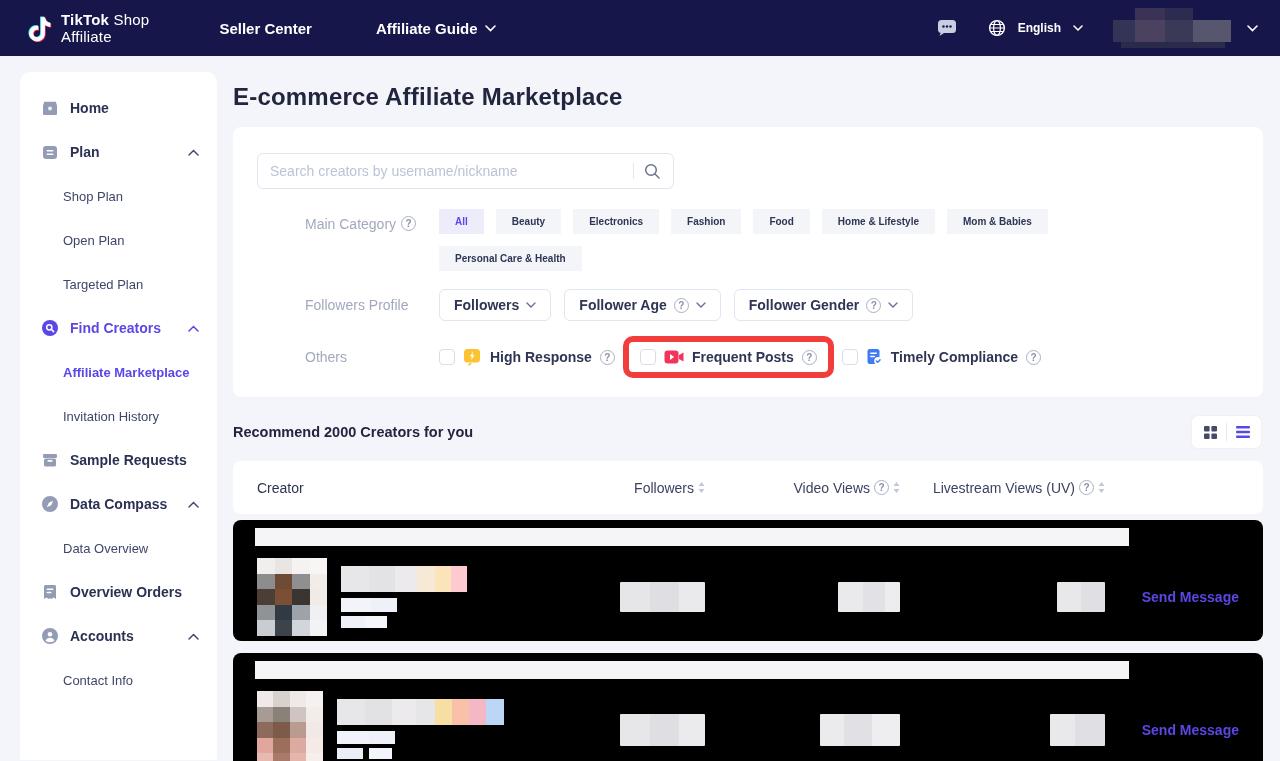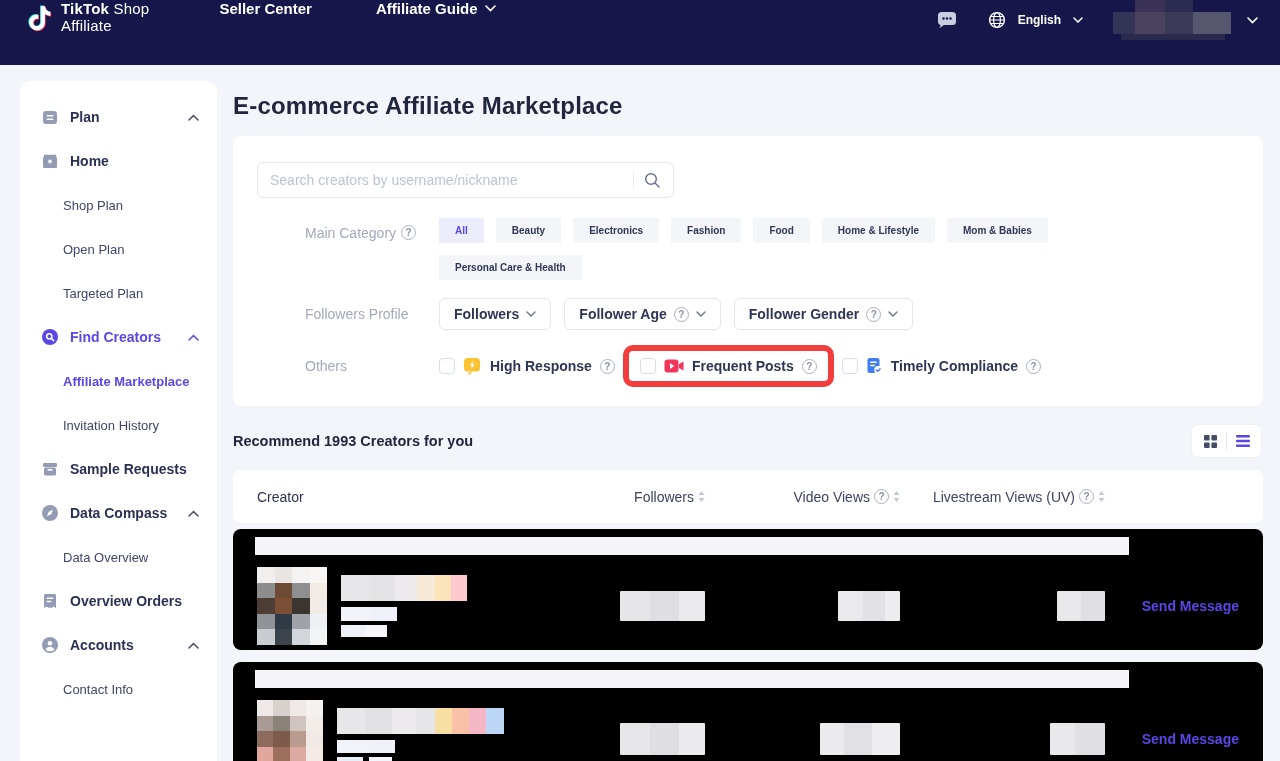--- a/index.html
+++ b/index.html
@@ -1,20 +1,20 @@
 <!DOCTYPE html>
 <html><head>
 <meta charset="utf-8">
 <style>
   * { box-sizing: border-box; margin: 0; padding: 0; }
   html,body { width:1280px; height:761px; overflow:hidden; }
   body { font-family:"Liberation Sans", sans-serif; background:#f4f5fa; color:#23263f; }
 
   
-  .navbar { height:65px; background:#16164b; display:flex; align-items:flex-start; padding:0 22px 0 26px; color:#fff; }
+  .navbar { height:56px; background:#16164b; display:flex; align-items:center; padding:0 22px 0 26px; color:#fff; }
   .brand { display:flex; align-items:center; gap:9px; }
   .brand-text { font-size:15px; line-height:17px; letter-spacing:.2px; }
   .brand-text b { font-weight:700; }
   .nav-links { display:flex; gap:64px; margin-left:70px; }
   .nav-link { font-size:15px; font-weight:700; color:#fff; display:flex; align-items:center; gap:7px; cursor:pointer; }
   .nav-right { margin-left:auto; display:flex; align-items:center; gap:30px; }
   .lang { display:flex; align-items:center; gap:12px; font-size:12px; font-weight:700; cursor:pointer; }
   .acct { display:flex; align-items:center; gap:6px; cursor:pointer; }
 
   
@@ -135,35 +135,35 @@
         </svg>
     </div>
   </div>
 </div>
 
 <div class="page">
 
   <div class="sidebar">
     <div class="side-item">
       <svg class="sicon" viewBox="0 0 18 18">
+          <path d="M2 6.5L3.2 2.8h11.6L16 6.5v8.2c0 .7-.6 1.3-1.3 1.3H3.3c-.7 0-1.3-.6-1.3-1.3z" fill="#949bb5"></path>
+          <circle cx="9" cy="9.5" r="2" fill="#fff" opacity=".85"></circle>
+        </svg>
+      <span>Home</span>
+    </div>
+    <div class="side-item">
+      <svg class="sicon" viewBox="0 0 18 18">
           <rect x="2" y="3" width="14" height="13" rx="3" fill="#949bb5"></rect>
           <rect x="5.5" y="7" width="7" height="1.6" rx=".8" fill="#fff"></rect>
           <rect x="5.5" y="10.4" width="7" height="1.6" rx=".8" fill="#fff"></rect>
         </svg>
       <span>Plan</span>
       <svg class="chev" width="11" height="7" viewBox="0 0 11 7">
           <path d="M1 6l4.5-4.5L10 6" stroke="#474d6b" stroke-width="1.5" fill="none" stroke-linecap="round"></path>
         </svg>
-    </div>
-    <div class="side-item">
-      <svg class="sicon" viewBox="0 0 18 18">
-          <path d="M2 6.5L3.2 2.8h11.6L16 6.5v8.2c0 .7-.6 1.3-1.3 1.3H3.3c-.7 0-1.3-.6-1.3-1.3z" fill="#949bb5"></path>
-          <circle cx="9" cy="9.5" r="2" fill="#fff" opacity=".85"></circle>
-        </svg>
-      <span>Home</span>
     </div>
     <div class="side-sub">
         <span>Shop Plan</span>
       </div>
     <div class="side-sub">
         <span>Open Plan</span>
       </div>
     <div class="side-sub">
         <span>Targeted Plan</span>
       </div>
@@ -324,21 +324,21 @@
                 <path d="M10.4 13l1.3 1.3 2.3-2.4" stroke="#3f7bf5" stroke-width="1.5" fill="none" stroke-linecap="round"></path>
               </svg>
             <span>Timely Compliance</span>
             <span class="help">?</span>
           </div>
         </div>
       </div>
     </div>
 
     <div class="recommend-row">
-      <span class="recommend-text">Recommend 1993 Creators for you</span>
+      <span class="recommend-text">Recommend 2000 Creators for you</span>
       <div class="view-toggle">
         <div class="vt-btn">
           <svg width="15" height="15" viewBox="0 0 15 15">
               <rect x="1" y="1" width="5.6" height="5.6" rx="1" fill="#454b66"></rect>
               <rect x="8.4" y="1" width="5.6" height="5.6" rx="1" fill="#454b66"></rect>
               <rect x="1" y="8.4" width="5.6" height="5.6" rx="1" fill="#454b66"></rect>
               <rect x="8.4" y="8.4" width="5.6" height="5.6" rx="1" fill="#454b66"></rect>
             </svg>
         </div>
         <div class="vt-div"></div>

